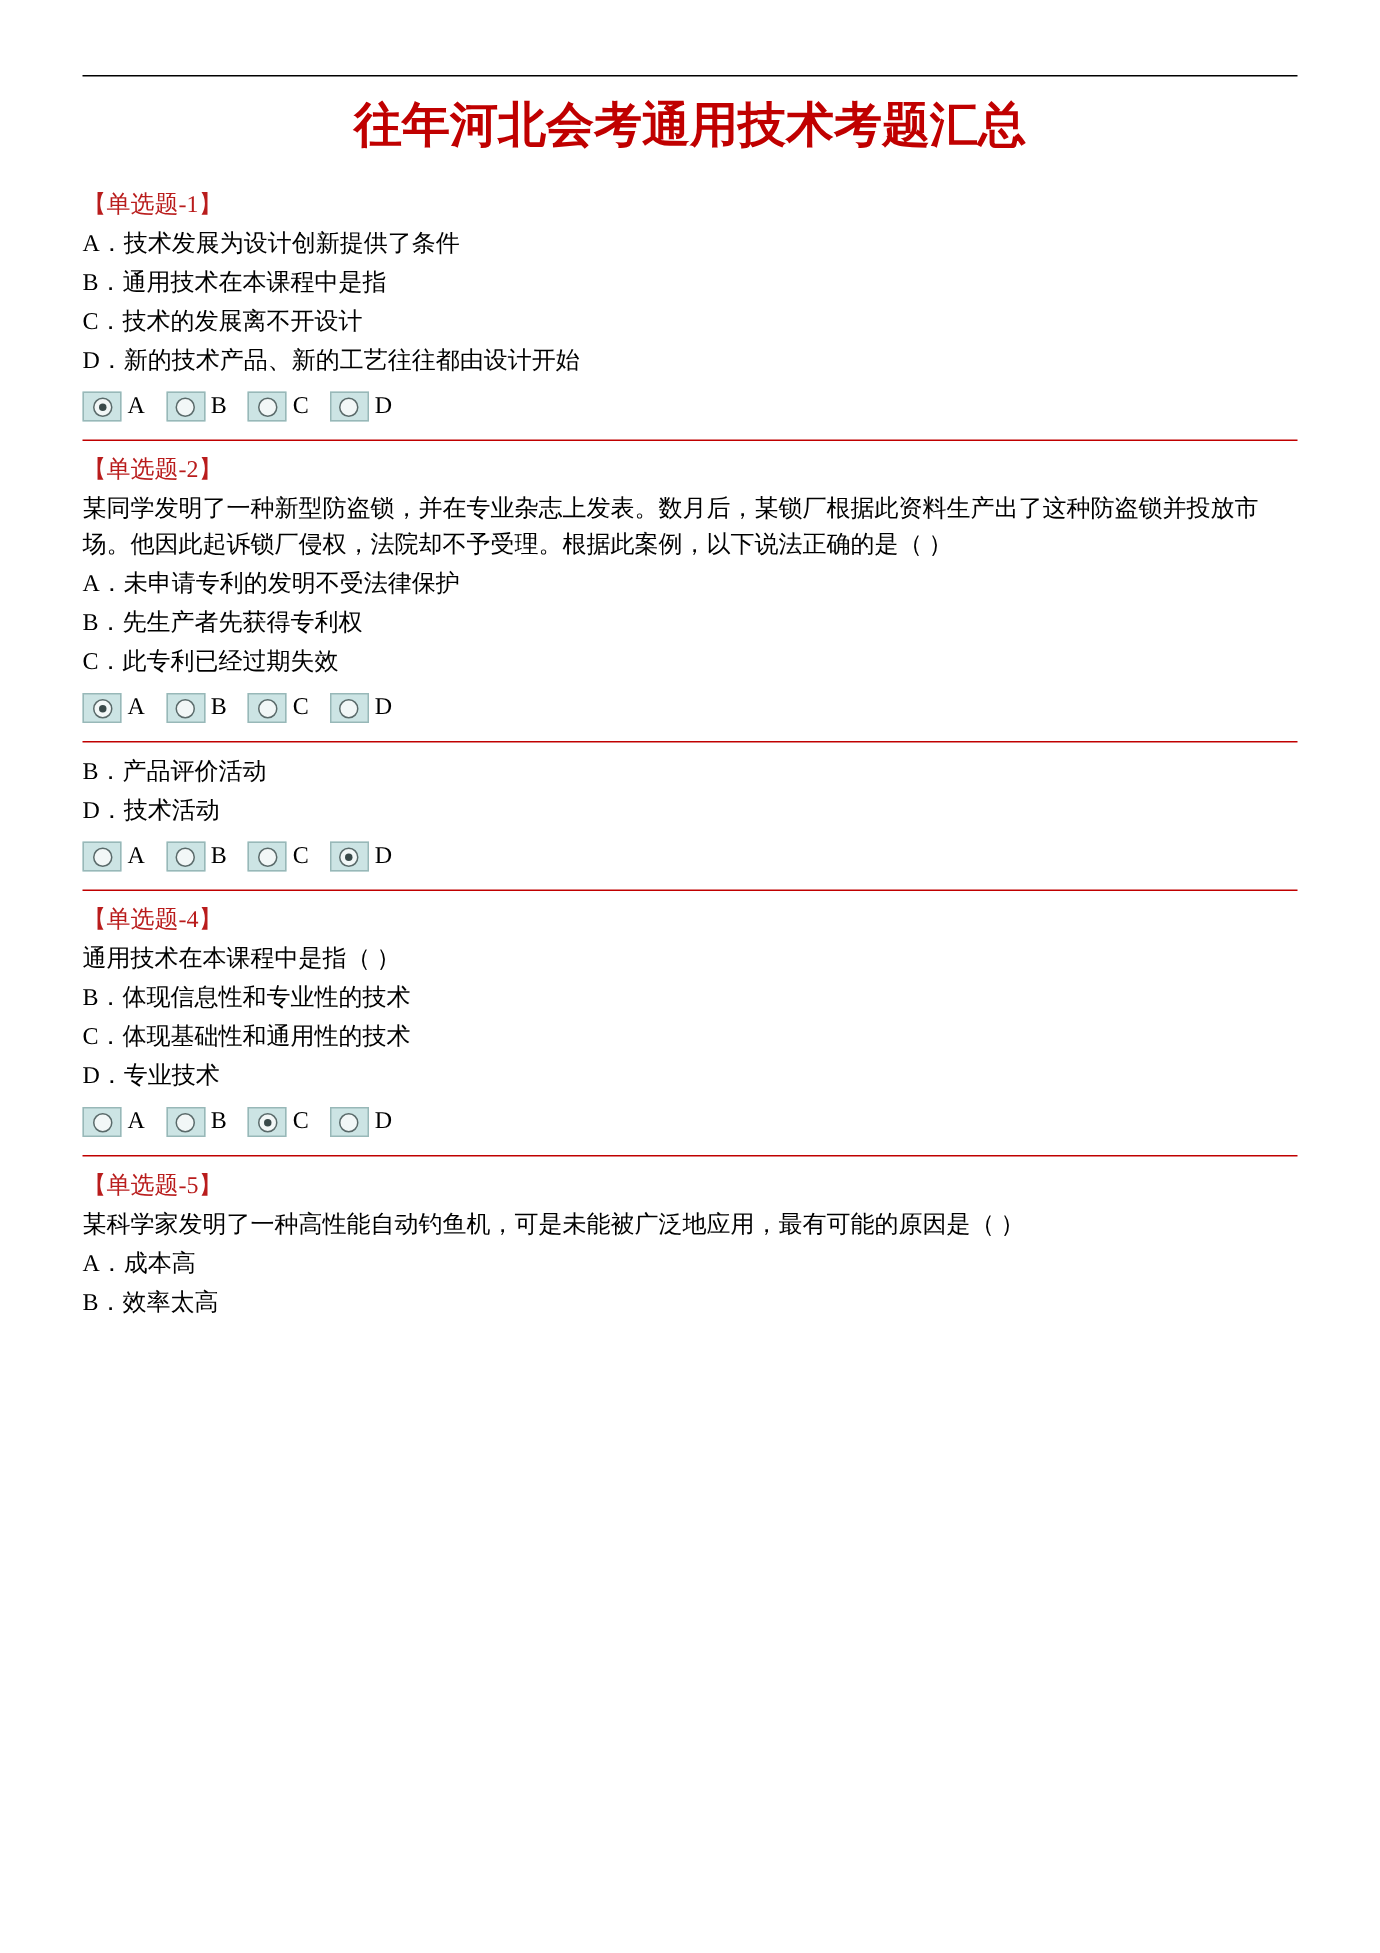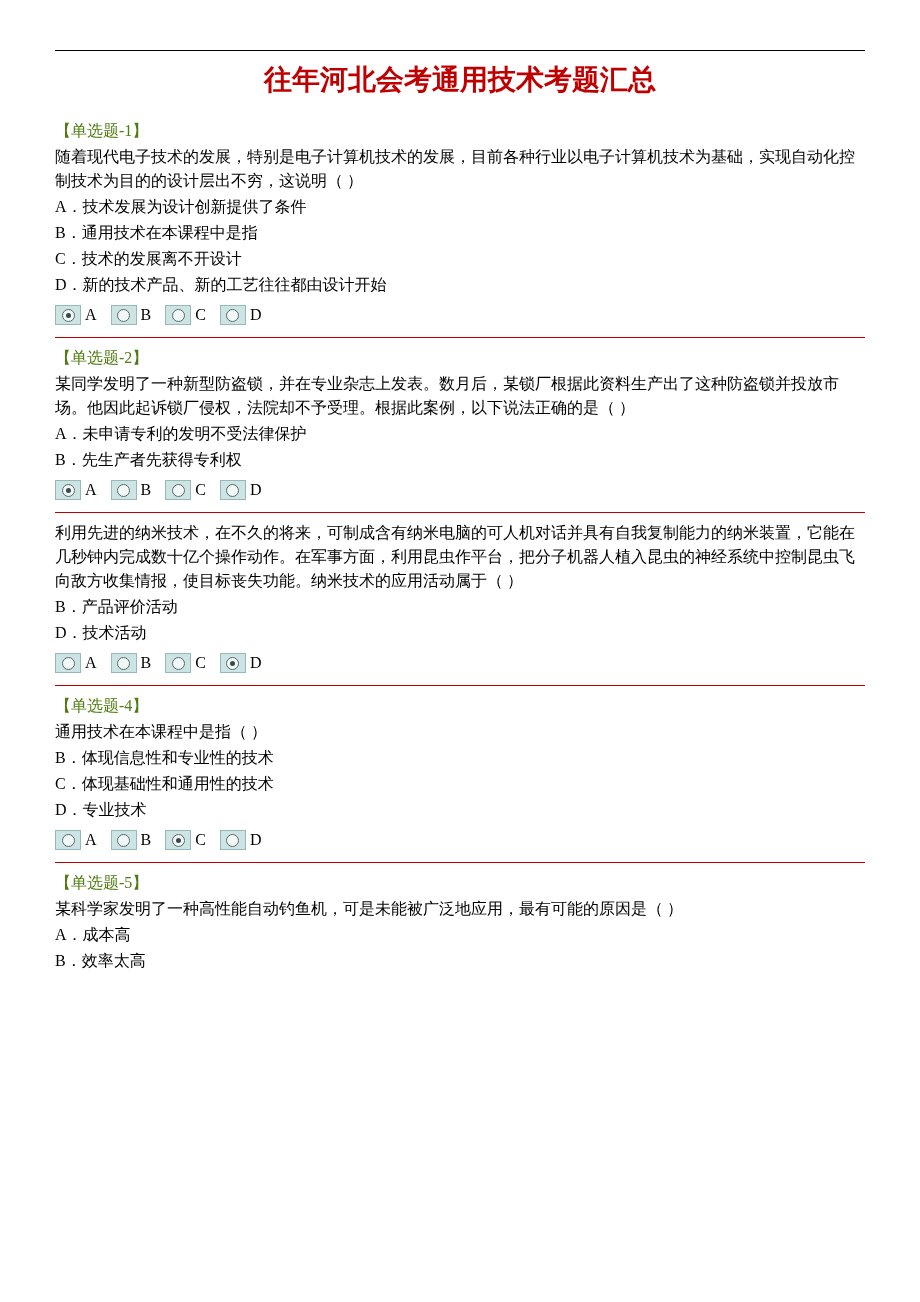--- a/index.html
+++ b/index.html
@@ -14,30 +14,30 @@
     box-sizing: border-box;
   }
   .top-rule {
     border: none;
     border-top: 1px solid #000;
     margin: 0 0 8px 0;
   }
   h1.title {
     color: #c00000;
     font-family: "SimHei", "黑体", sans-serif;
-    font-size: 28px;
+    font-size: 32px;
     font-weight: bold;
     text-align: center;
     margin: 0 0 18px 0;
   }
   .question {
     margin-bottom: 6px;
   }
   .q-header {
-    color: #4d7c0f;
+    color: #b91c1c;
     margin-bottom: 2px;
   }
   .q-body p {
     margin: 0 0 2px 0;
   }
   .options p {
     margin: 0 0 2px 0;
   }
   .radio-row {
     margin: 6px 0 2px 0;
@@ -94,23 +94,20 @@
 </head>
 <body>
 <div class="page-container">
 
 <hr class="top-rule">
 <h1 class="title">往年河北会考通用技术考题汇总</h1>
 
 <div id="questions">
       <div class="question">
         <div class="q-header">【单选题-1】</div>
-        <div class="q-body">
-          <p>随着现代电子技术的发展，特别是电子计算机技术的发展，目前各种行业以电子计算机技术为基础，实现自动化控制技术为目的的设计层出不穷，这说明（ ）</p>
-        </div>
         <div class="options">
           <p>A．技术发展为设计创新提供了条件</p>
           <p>B．通用技术在本课程中是指</p>
           <p>C．技术的发展离不开设计</p>
           <p>D．新的技术产品、新的工艺往往都由设计开始</p>
         </div>
         <div class="radio-row">
           <span class="radio-box">
             <span class="radio-circle filled"></span>
           </span>
@@ -131,45 +128,43 @@
       </div>
       <hr class="sep">
       <div class="question">
         <div class="q-header">【单选题-2】</div>
         <div class="q-body">
           <p>某同学发明了一种新型防盗锁，并在专业杂志上发表。数月后，某锁厂根据此资料生产出了这种防盗锁并投放市场。他因此起诉锁厂侵权，法院却不予受理。根据此案例，以下说法正确的是（ ）</p>
         </div>
         <div class="options">
           <p>A．未申请专利的发明不受法律保护</p>
           <p>B．先生产者先获得专利权</p>
-        </div>
-        <div class="radio-row">
-          <span class="radio-box">
-            <span class="radio-circle filled"></span>
-          </span>
-          <span class="radio-label">A</span>
-          <span class="radio-box">
-            <span class="radio-circle"></span>
-          </span>
-          <span class="radio-label">B</span>
-          <span class="radio-box">
-            <span class="radio-circle"></span>
-          </span>
-          <span class="radio-label">C</span>
-          <span class="radio-box">
-            <span class="radio-circle"></span>
-          </span>
-          <span class="radio-label">D</span>
-        </div>
-      </div>
-      <hr class="sep">
-      <div class="question">
-        <div class="q-body">
-          <p>利用先进的纳米技术，在不久的将来，可制成含有纳米电脑的可人机对话并具有自我复制能力的纳米装置，它能在几秒钟内完成数十亿个操作动作。在军事方面，利用昆虫作平台，把分子机器人植入昆虫的神经系统中控制昆虫飞向敌方收集情报，使目标丧失功能。纳米技术的应用活动属于（ ）</p>
-        </div>
+          <p>C．此专利已经过期失效</p>
+        </div>
+        <div class="radio-row">
+          <span class="radio-box">
+            <span class="radio-circle filled"></span>
+          </span>
+          <span class="radio-label">A</span>
+          <span class="radio-box">
+            <span class="radio-circle"></span>
+          </span>
+          <span class="radio-label">B</span>
+          <span class="radio-box">
+            <span class="radio-circle"></span>
+          </span>
+          <span class="radio-label">C</span>
+          <span class="radio-box">
+            <span class="radio-circle"></span>
+          </span>
+          <span class="radio-label">D</span>
+        </div>
+      </div>
+      <hr class="sep">
+      <div class="question">
         <div class="options">
           <p>B．产品评价活动</p>
           <p>D．技术活动</p>
         </div>
         <div class="radio-row">
           <span class="radio-box">
             <span class="radio-circle"></span>
           </span>
           <span class="radio-label">A</span>
           <span class="radio-box">

